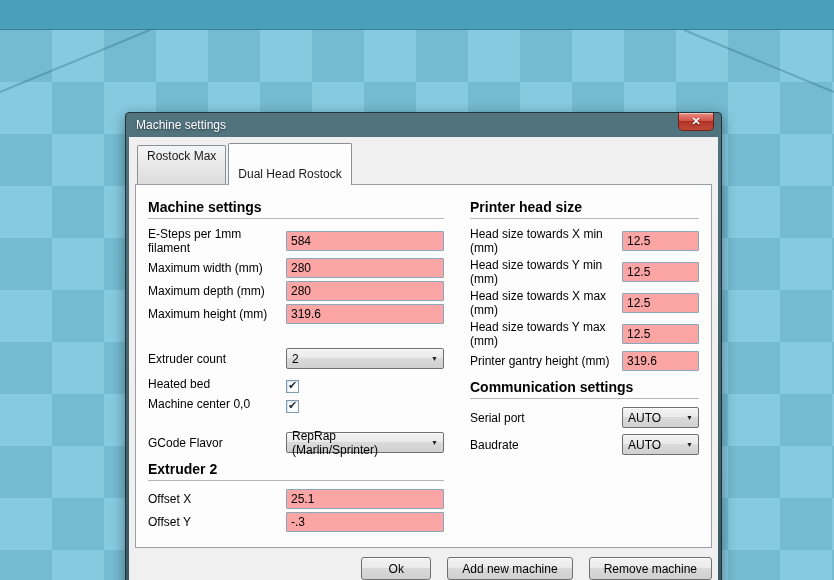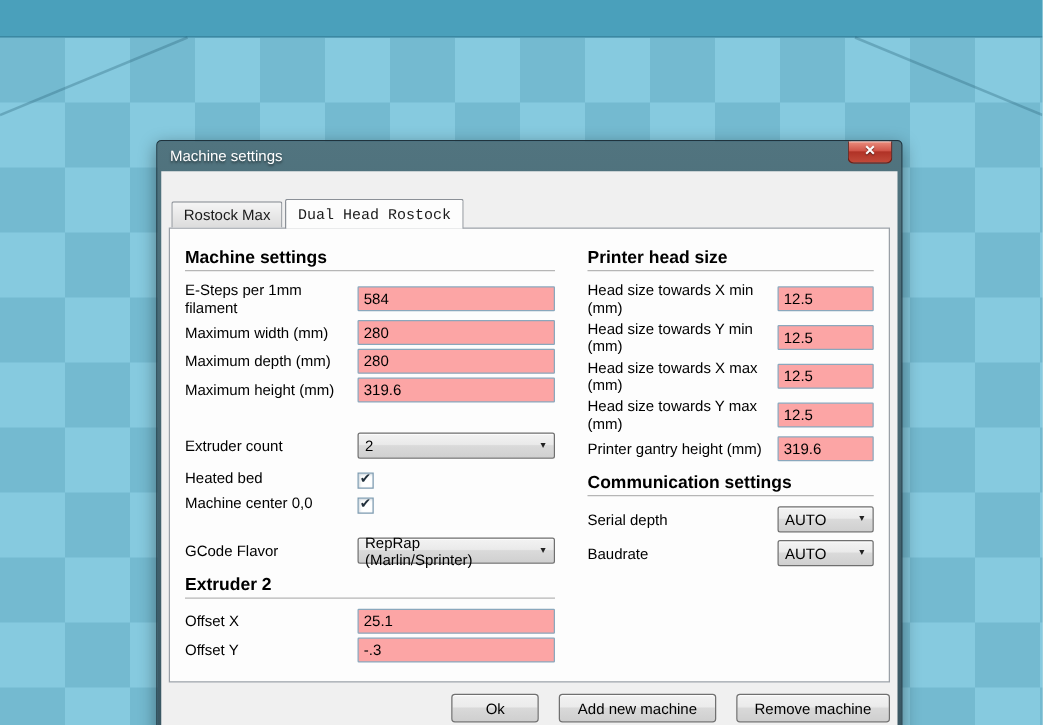--- a/index.html
+++ b/index.html
@@ -32,28 +32,28 @@
     background:linear-gradient(#eb8f7f,#d05448 45%,#b03226 50%,#c14a3a);
     border:1px solid #6e1f17; border-top:none; border-radius:0 0 5px 5px;
     display:flex; align-items:center; justify-content:center; cursor:pointer;
     box-shadow:inset 0 1px 0 rgba(255,255,255,.45);
   }
   .close-btn span { color:#fff; font-size:11px; font-weight:bold; line-height:1; text-shadow:0 1px 1px rgba(0,0,0,.6); }
 
   .dialog-body { margin:0 3px 3px; background:#f0f0f0; padding:6px 6px 8px; border-radius:0 0 2px 2px; }
 
   
-  .tabs { display:flex; padding-left:2px; position:relative; z-index:2;margin-top:16px; }
+  .tabs { display:flex; padding-left:2px; position:relative; z-index:2; }
   .tab {
     font-size:12px; color:#1a1a1a; padding:3px 9px 3px;
     border:1px solid #8b9097; border-bottom:none; border-radius:2px 2px 0 0;
     background:linear-gradient(#f5f5f5,#dcdcdc); margin-right:2px; margin-top:2px; cursor:pointer;
   }
   .tab.active {
-    background:#fdfdfd; margin-top:0; padding-top:5px; margin-bottom:-1px; padding-bottom:4px;font-family:Liberation Mono, monospace;
+    background:#fdfdfd; margin-top:0; padding-top:23px; margin-bottom:-1px; padding-bottom:4px;
   }
 
   
   .panel {
     position:relative; z-index:1;
     border:1px solid #9aa0a7; background:#fdfdfd;
     padding:6px 12px 12px; display:flex; gap:26px;
   }
   .col-left  { flex:0 0 296px; }
   .col-right { flex:1 1 auto; }
@@ -208,21 +208,21 @@
           <input class="text" type="text" value="12.5" style="">
         </div>
         <div class="row">
           <label>Printer gantry height (mm)</label>
           <input class="text" type="text" value="319.6" style="">
         </div>
 
         <h3 class="section">Communication settings</h3>
 
         <div class="row" style="margin-bottom:6px;">
-          <label>Serial depth</label>
+          <label>Serial port</label>
           <div class="combo">
             <span>AUTO</span>
             <span class="arrow">▼</span>
           </div>
         </div>
         <div class="row">
           <label>Baudrate</label>
           <div class="combo">
             <span>AUTO</span>
             <span class="arrow">▼</span>

